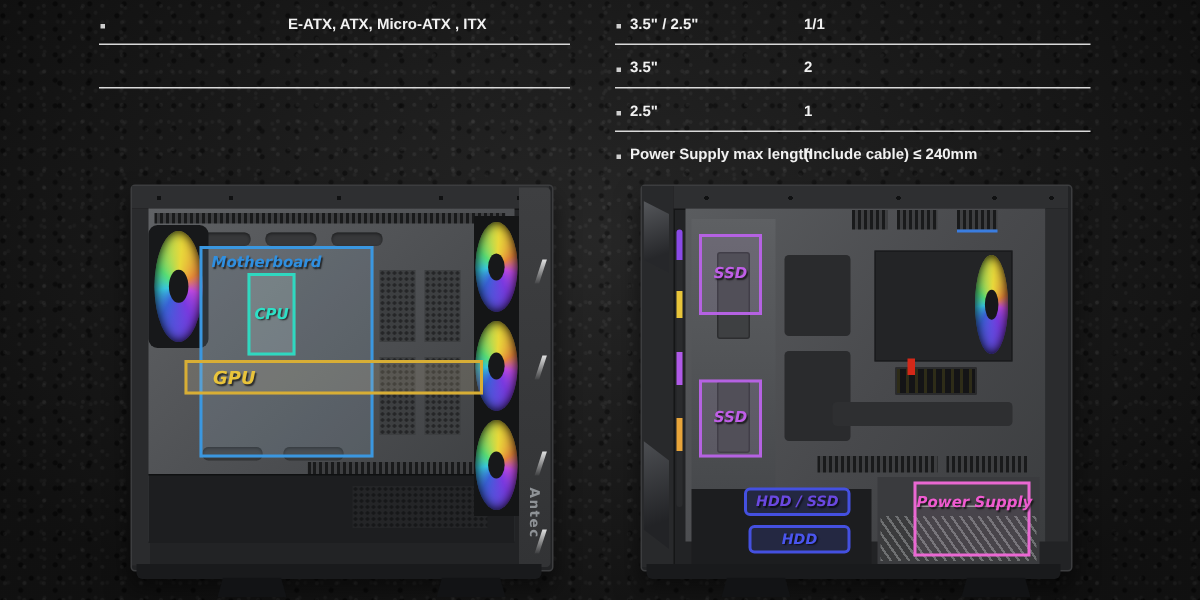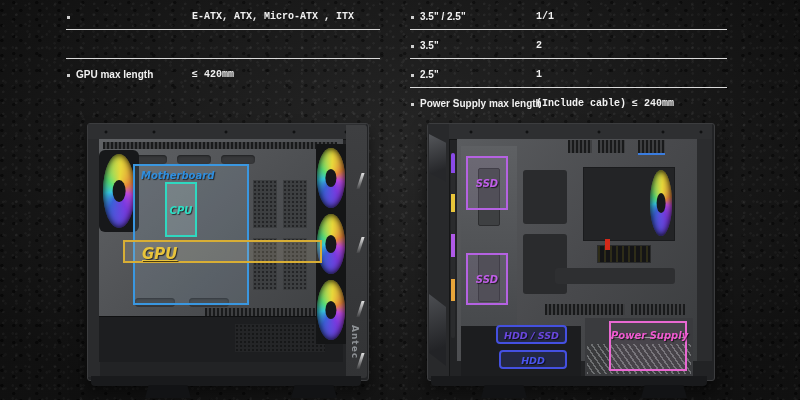--- a/index.html
+++ b/index.html
@@ -14,21 +14,21 @@
       radial-gradient(circle at 60% 15%, rgba(0,0,0,0.5) 1.4px, transparent 2px),
       radial-gradient(circle at 88% 28%, rgba(255,255,255,0.05) 1px, transparent 1.5px);
     background-size:100% 100%,13px 11px,17px 13px,11px 17px,19px 15px,23px 17px,29px 19px;
     font-family:"Liberation Sans",sans-serif;}
   .abs{position:absolute;}
   
   .spec-table{position:absolute;color:#f1f1f1;font-size:10px;font-weight:700;}
   .spec-row{position:absolute;left:0;width:100%;height:22px;line-height:22px;}
   .spec-bullet{position:absolute;left:1px;top:10px;width:3px;height:3px;background:#cfcfcf;}
   .spec-label{position:absolute;left:10px;white-space:nowrap;}
-  .spec-value{position:absolute;left:126px;white-space:nowrap;font-family:Liberation Mono, monospace;}
+  .spec-value{position:absolute;left:126px;white-space:nowrap;}
   .spec-div{position:absolute;left:0;height:1px;background:#d9d9d9;}
   
   .case{position:absolute;width:292px;height:281px;}
   .case-outer{position:absolute;background:#222325;border:1px solid #3c3d3f;border-radius:3px;
     box-shadow:0 10px 16px rgba(0,0,0,0.55);}
   .frame{position:absolute;background:#2e2f31;border-bottom:1px solid #141516;}
   .interior{position:absolute;background:linear-gradient(135deg,#606265 0%,#4b4d50 55%,#3a3c3e 100%);}
   .hatch{background:repeating-linear-gradient(90deg,#191a1b 0 2px,#3e3f41 2px 4px);}
   .dots{background-color:#3d3f41;background-image:radial-gradient(#242527 1px,transparent 1.3px);background-size:4px 4px;}
   .slot{position:absolute;background:#37383a;border-radius:4px;box-shadow:inset 0 1px 2px #202122;}
@@ -60,25 +60,20 @@
 
 <div id="stage">
 
   <div class="spec-table" style="left:66px;top:6px;width:314px;height:90px;">
     <div class="spec-row" style="top:0;">
       <span class="spec-bullet"></span>
       <span class="spec-value">E-ATX, ATX, Micro-ATX , ITX</span>
     </div>
     <div class="spec-div" style="top:23px;width:314px;"></div>
     <div class="spec-div" style="top:52px;width:314px;"></div>
-    <div class="spec-row" style="top:58px;">
-      <span class="spec-bullet"></span>
-      <span class="spec-label">GPU max length</span>
-      <span class="spec-value">≤ 420mm</span>
-    </div>
   </div>
 
   <div class="spec-table" style="left:410px;top:6px;width:317px;height:112px;">
     <div class="spec-row" style="top:0;">
       <span class="spec-bullet"></span>
       <span class="spec-label">3.5" / 2.5"</span>
       <span class="spec-value">1/1</span>
     </div>
     <div class="spec-div" style="top:23px;width:317px;"></div>
     <div class="spec-row" style="top:29px;">
@@ -144,21 +139,21 @@
     <div class="foot" style="left:60px;top:267px;width:46px;"></div>
     <div class="foot" style="left:206px;top:267px;width:46px;"></div>
 
     <div class="ovl ovl-mb" style="left:48px;top:46px;width:116px;height:141px;text-align:right;">
       <div class="ovl-label" style="position:absolute;left:6px;top:4px;font-size:10px;color:#2f8fe0;">Motherboard</div>
     </div>
     <div class="ovl ovl-cpu" style="left:80px;top:64px;width:32px;height:55px;">
       <div class="ovl-label center-label" style="font-size:10px;color:#2de0c6;">CPU</div>
     </div>
     <div class="ovl ovl-gpu" style="left:38px;top:122px;width:199px;height:23px;">
-      <div class="ovl-label" style="position:absolute;left:17px;top:3px;font-size:15px;color:#e9c43b;text-decoration:underline;">GPU</div>
+      <div class="ovl-label" style="position:absolute;left:17px;top:3px;font-size:12px;color:#e9c43b;">GPU</div>
     </div>
   </div>
 
   <div class="case" style="left:425px;top:118px;">
     <div class="case-outer" style="left:2px;top:5px;width:286px;height:256px;"></div>
     <div class="abs" style="left:3px;top:6px;width:21px;height:254px;background:#28292b;border-right:1px solid #151617;">
       <div class="abs" style="left:1px;top:10px;width:17px;height:48px;background:linear-gradient(160deg,#55575b,#26272a 75%);clip-path:polygon(0 0,100% 18%,100% 100%,0 82%);"></div>
       <div class="abs" style="left:1px;top:170px;width:17px;height:72px;background:linear-gradient(160deg,#4c4e52,#222326 75%);clip-path:polygon(0 0,100% 18%,100% 100%,0 82%);"></div>
     </div>
     <div class="abs" style="left:26px;top:35px;width:4px;height:185px;border-radius:2px;background:linear-gradient(180deg,#8a4ae8 0 11%,#2a2b2d 11% 22%,#e8c53a 22% 32%,#2a2b2d 32% 44%,#b05ae8 44% 56%,#2a2b2d 56% 68%,#e8a53a 68% 80%,#2a2b2d 80% 100%);"></div>

